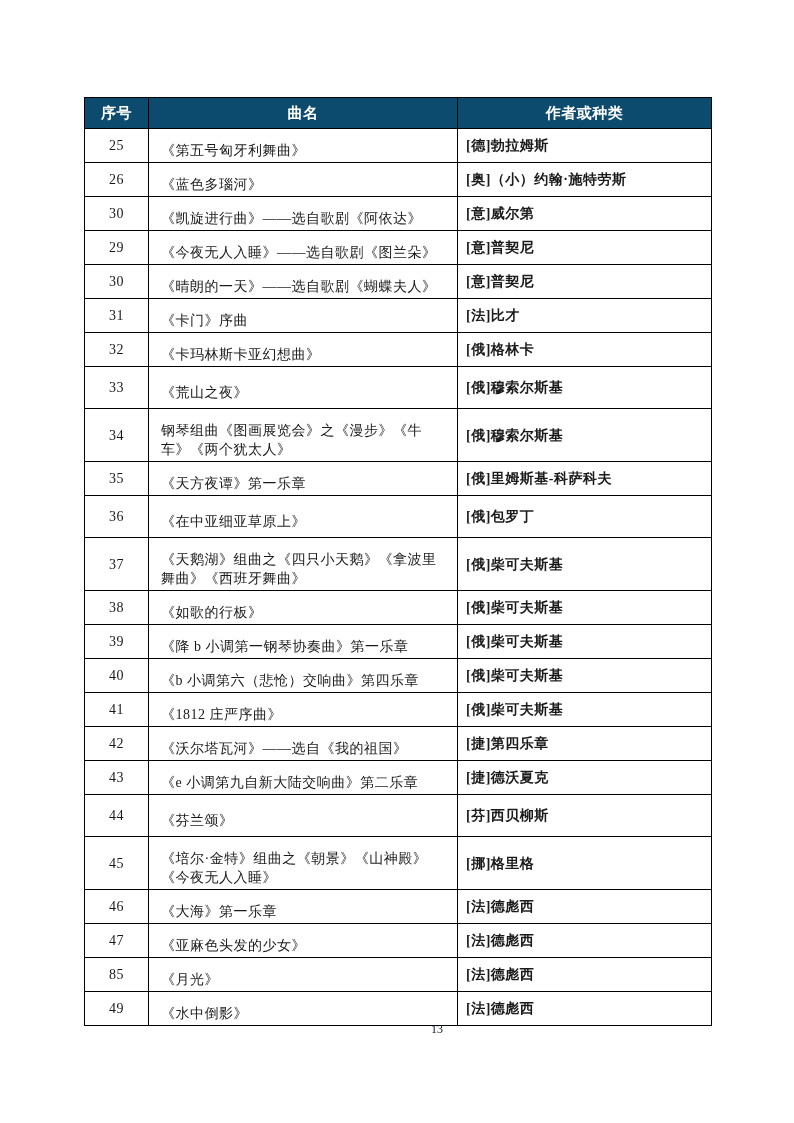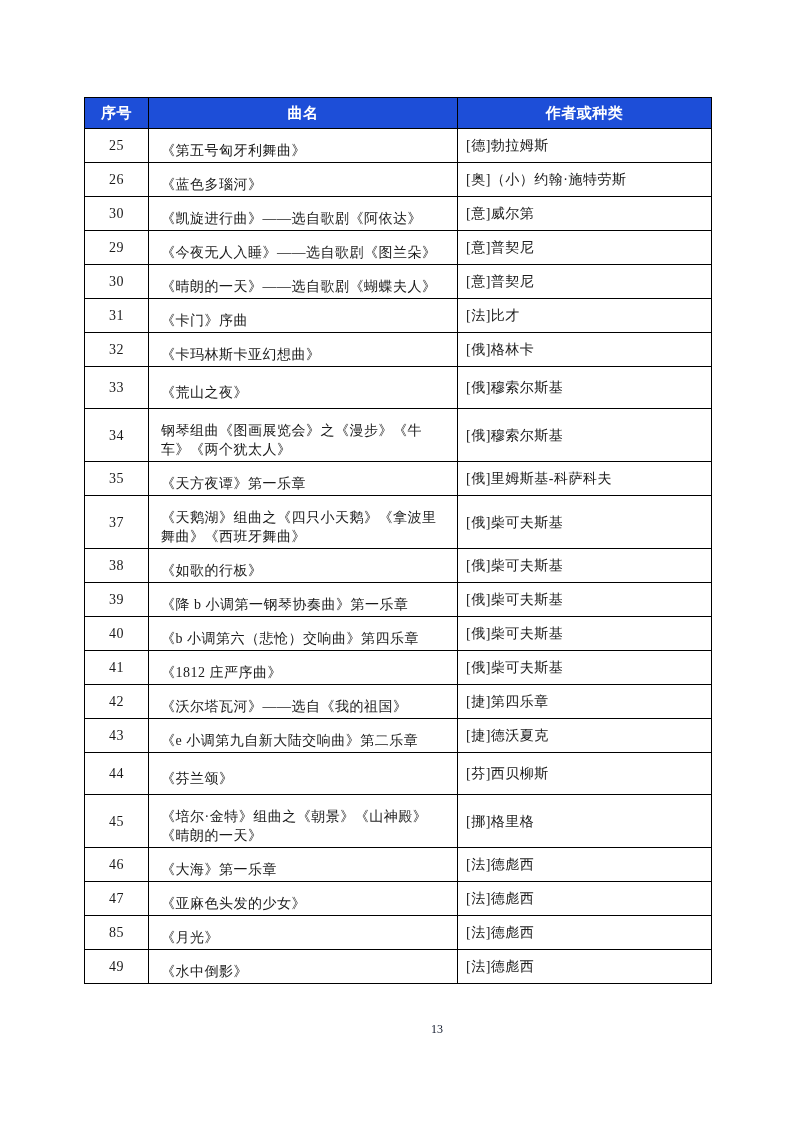--- a/index.html
+++ b/index.html
@@ -27,33 +27,33 @@
   table.music-table col.c-author { width: 254px; }
   table.music-table th,
   table.music-table td {
     border: 1px solid #000000;
     vertical-align: middle;
     font-size: 14px;
     line-height: 19px;
     letter-spacing: 0.5px;
   }
   table.music-table thead th {
-    background: #1d4ed8;
+    background: #0c4a6e;
     color: #ffffff;
     font-weight: bold;
     font-size: 15px;
     height: 31px;
     text-align: center;
     padding: 2px 4px;
   }
   table.music-table tbody td { height: 32px; background: #ffffff; }
   table.music-table tbody tr.tall td { height: 42px; }
   td.cell-no     { text-align: center; padding: 2px 0; }
   td.cell-title  { text-align: left; padding: 12px 8px 2px 12px; }
-  td.cell-author { text-align: left; padding: 2px 6px 2px 8px; }
+  td.cell-author { text-align: left; padding: 2px 6px 2px 8px; font-weight: bold; }
   .page-number {
     position: absolute;
     left: 0;
     top: 1022px;
     width: 100%;
     text-align: center;
     font-size: 12px;
     color: #0f172a;
     margin-left: 40px;
   }
@@ -132,20 +132,25 @@
           <td class="cell-title">钢琴组曲《图画展览会》之《漫步》《牛车》《两个犹太人》</td>
           <td class="cell-author">[俄]穆索尔斯基</td>
         </tr>
 
         <tr>
           <td class="cell-no">35</td>
           <td class="cell-title">《天方夜谭》第一乐章</td>
           <td class="cell-author">[俄]里姆斯基-科萨科夫</td>
         </tr>
 
+        <tr class="tall">
+          <td class="cell-no">36</td>
+          <td class="cell-title">《在中亚细亚草原上》</td>
+          <td class="cell-author">[俄]包罗丁</td>
+        </tr>
 
         <tr class="tall">
           <td class="cell-no">37</td>
           <td class="cell-title">《天鹅湖》组曲之《四只小天鹅》《拿波里舞曲》《西班牙舞曲》</td>
           <td class="cell-author">[俄]柴可夫斯基</td>
         </tr>
 
         <tr>
           <td class="cell-no">38</td>
           <td class="cell-title">《如歌的行板》</td>
@@ -183,21 +188,21 @@
         </tr>
 
         <tr class="tall">
           <td class="cell-no">44</td>
           <td class="cell-title">《芬兰颂》</td>
           <td class="cell-author">[芬]西贝柳斯</td>
         </tr>
 
         <tr class="tall">
           <td class="cell-no">45</td>
-          <td class="cell-title">《培尔·金特》组曲之《朝景》《山神殿》《晴朗的一天》</td>
+          <td class="cell-title">《培尔·金特》组曲之《朝景》《山神殿》《今夜无人入睡》</td>
           <td class="cell-author">[挪]格里格</td>
         </tr>
 
         <tr>
           <td class="cell-no">46</td>
           <td class="cell-title">《大海》第一乐章</td>
           <td class="cell-author">[法]德彪西</td>
         </tr>
 
         <tr>

